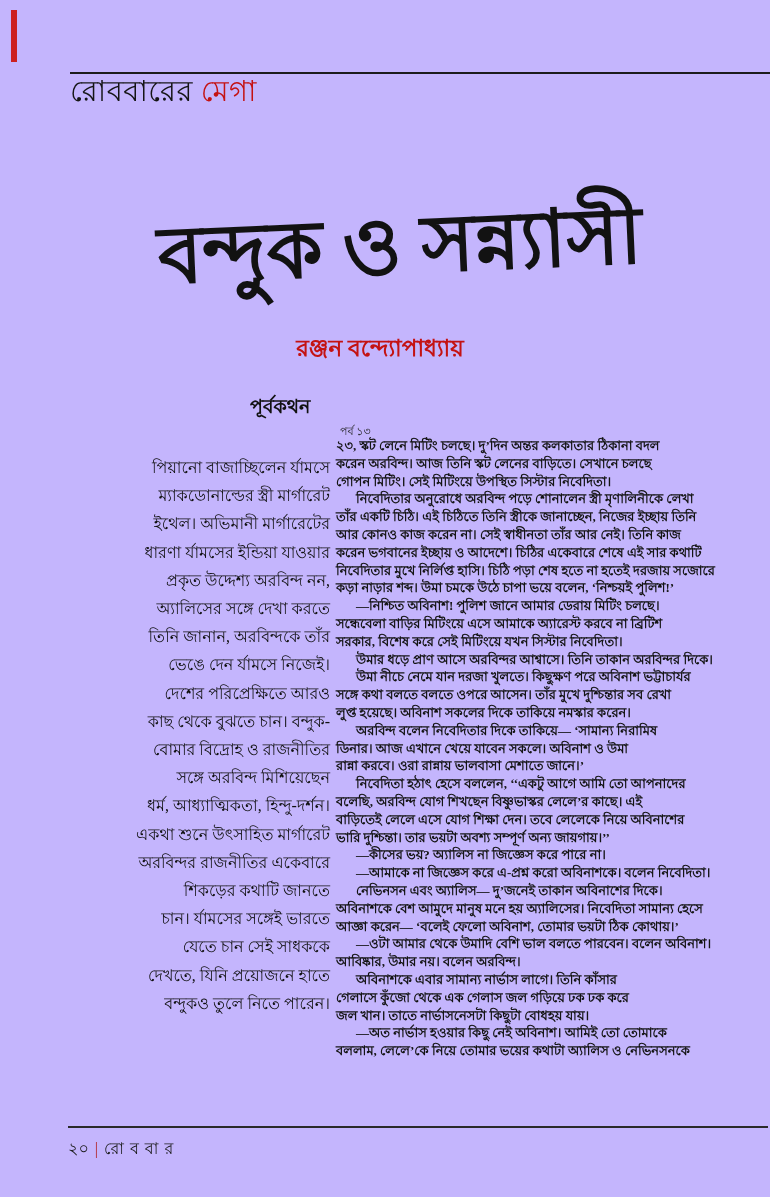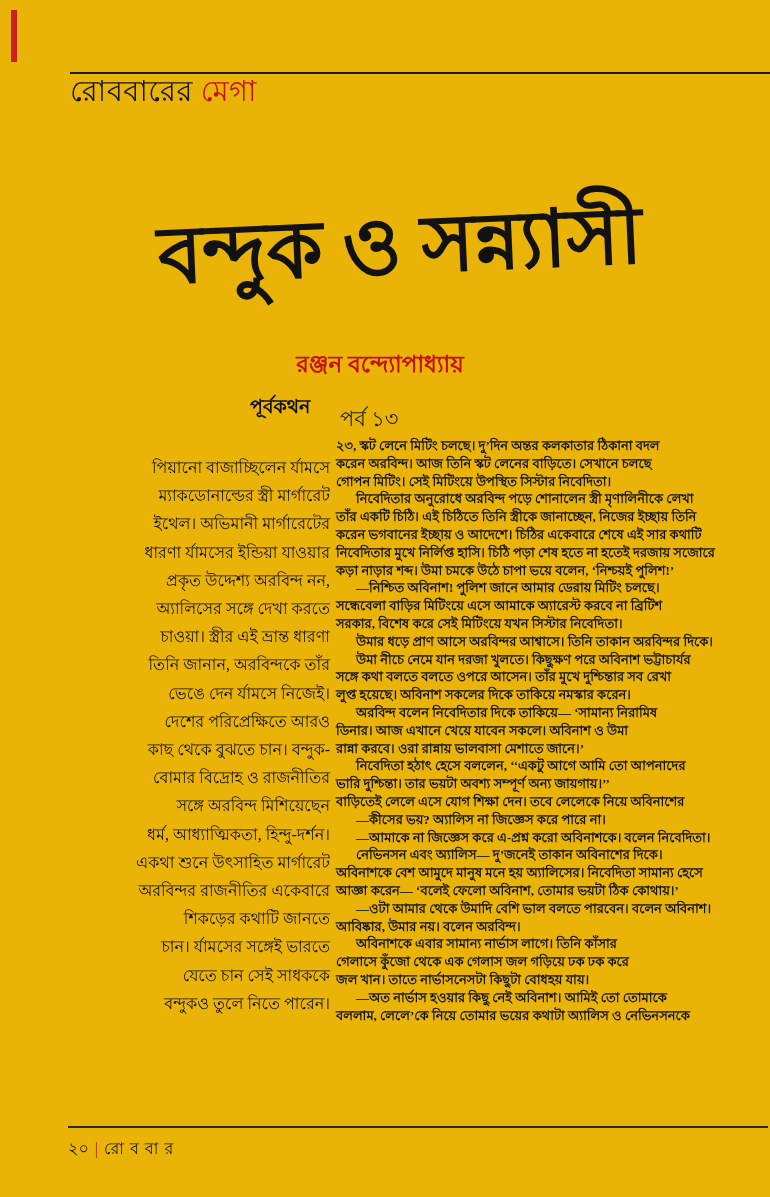--- a/index.html
+++ b/index.html
@@ -1,19 +1,19 @@
 <!DOCTYPE html>
 <html><head>
 <meta charset="utf-8">
 <style>
   html,body{margin:0;padding:0;background:#ffffff;}
   .page{
     position:relative;
     width:770px;height:1197px;
-    background:#eab308;
+    background:#c4b5fd;
     overflow:hidden;
     font-family:"Liberation Serif","DejaVu Serif",serif;
     color:#161616;
   }
   .corner-mark{
     position:absolute;left:11px;top:10px;width:6px;height:52px;
     background:#cc2020;
   }
   .masthead-rule{
     position:absolute;left:70px;top:72px;width:700px;height:2px;
@@ -33,30 +33,29 @@
     color:#121212;
     transform:rotate(-2.5deg);
     white-space:nowrap;
   }
   .byline{
     position:absolute;left:130px;top:330px;width:500px;
     text-align:center;
     font-size:23px;font-weight:bold;
     color:#c41212;
     white-space:nowrap;
-    margin-top:16px;
   }
   .prologue-label{
     position:absolute;left:250px;top:392px;
     font-size:19px;font-weight:bold;color:#111;
     white-space:nowrap;
   }
   .episode-label{
-    position:absolute;left:340px;top:403px;
-    font-size:21px;color:#222;
+    position:absolute;left:340px;top:423px;
+    font-size:11px;color:#222;
     white-space:nowrap;
   }
   .intro-column{
     position:absolute;left:78px;top:454px;width:252px;
     text-align:right;
     font-size:16px;line-height:28.2px;
     color:#101010;
   }
   .intro-line{white-space:nowrap;}
   .story-column{
@@ -100,58 +99,60 @@
   <div class="prologue-label">পূর্বকথন</div>
   <div class="episode-label">পর্ব ১৩</div>
 
   <div class="intro-column">
       <div class="intro-line">পিয়ানো বাজাচ্ছিলেন র্যামসে</div>
       <div class="intro-line">ম্যাকডোনাল্ডের স্ত্রী মার্গারেট</div>
       <div class="intro-line">ইথেল। অভিমানী মার্গারেটের</div>
       <div class="intro-line">ধারণা র্যামসের ইন্ডিয়া যাওয়ার</div>
       <div class="intro-line">প্রকৃত উদ্দেশ্য অরবিন্দ নন,</div>
       <div class="intro-line">অ্যালিসের সঙ্গে দেখা করতে</div>
-      <div class="intro-line">চাওয়া। স্ত্রীর এই ভ্রান্ত ধারণা</div>
       <div class="intro-line">তিনি জানান, অরবিন্দকে তাঁর</div>
       <div class="intro-line">ভেঙে দেন র্যামসে নিজেই।</div>
       <div class="intro-line">দেশের পরিপ্রেক্ষিতে আরও</div>
       <div class="intro-line">কাছ থেকে বুঝতে চান। বন্দুক-</div>
       <div class="intro-line">বোমার বিদ্রোহ ও রাজনীতির</div>
       <div class="intro-line">সঙ্গে অরবিন্দ মিশিয়েছেন</div>
       <div class="intro-line">ধর্ম, আধ্যাত্মিকতা, হিন্দু-দর্শন।</div>
       <div class="intro-line">একথা শুনে উৎসাহিত মার্গারেট</div>
       <div class="intro-line">অরবিন্দর রাজনীতির একেবারে</div>
       <div class="intro-line">শিকড়ের কথাটি জানতে</div>
       <div class="intro-line">চান। র্যামসের সঙ্গেই ভারতে</div>
       <div class="intro-line">যেতে চান সেই সাধককে</div>
+      <div class="intro-line">দেখতে, যিনি প্রয়োজনে হাতে</div>
       <div class="intro-line">বন্দুকও তুলে নিতে পারেন।</div>
     </div>
 
   <div class="story-column">
       <div class="story-line">২৩, স্কট লেনে মিটিং চলছে। দু’দিন অন্তর কলকাতার ঠিকানা বদল</div>
       <div class="story-line">করেন অরবিন্দ। আজ তিনি স্কট লেনের বাড়িতে। সেখানে চলছে</div>
       <div class="story-line">গোপন মিটিং। সেই মিটিংয়ে উপস্থিত সিস্টার নিবেদিতা।</div>
       <div class="story-line indent">নিবেদিতার অনুরোধে অরবিন্দ পড়ে শোনালেন স্ত্রী মৃণালিনীকে লেখা</div>
       <div class="story-line">তাঁর একটি চিঠি। এই চিঠিতে তিনি স্ত্রীকে জানাচ্ছেন, নিজের ইচ্ছায় তিনি</div>
+      <div class="story-line">আর কোনও কাজ করেন না। সেই স্বাধীনতা তাঁর আর নেই। তিনি কাজ</div>
       <div class="story-line">করেন ভগবানের ইচ্ছায় ও আদেশে। চিঠির একেবারে শেষে এই সার কথাটি</div>
       <div class="story-line">নিবেদিতার মুখে নির্লিপ্ত হাসি। চিঠি পড়া শেষ হতে না হতেই দরজায় সজোরে</div>
       <div class="story-line">কড়া নাড়ার শব্দ। উমা চমকে উঠে চাপা ভয়ে বলেন, ‘নিশ্চয়ই পুলিশ!’</div>
       <div class="story-line indent">—নিশ্চিত অবিনাশ! পুলিশ জানে আমার ডেরায় মিটিং চলছে।</div>
       <div class="story-line">সন্ধেবেলা বাড়ির মিটিংয়ে এসে আমাকে অ্যারেস্ট করবে না ব্রিটিশ</div>
       <div class="story-line">সরকার, বিশেষ করে সেই মিটিংয়ে যখন সিস্টার নিবেদিতা।</div>
       <div class="story-line indent">উমার ধড়ে প্রাণ আসে অরবিন্দর আশ্বাসে। তিনি তাকান অরবিন্দর দিকে।</div>
       <div class="story-line indent">উমা নীচে নেমে যান দরজা খুলতে। কিছুক্ষণ পরে অবিনাশ ভট্টাচার্যর</div>
       <div class="story-line">সঙ্গে কথা বলতে বলতে ওপরে আসেন। তাঁর মুখে দুশ্চিন্তার সব রেখা</div>
       <div class="story-line">লুপ্ত হয়েছে। অবিনাশ সকলের দিকে তাকিয়ে নমস্কার করেন।</div>
       <div class="story-line indent">অরবিন্দ বলেন নিবেদিতার দিকে তাকিয়ে— ‘সামান্য নিরামিষ</div>
       <div class="story-line">ডিনার। আজ এখানে খেয়ে যাবেন সকলে। অবিনাশ ও উমা</div>
       <div class="story-line">রান্না করবে। ওরা রান্নায় ভালবাসা মেশাতে জানে।’</div>
       <div class="story-line indent">নিবেদিতা হঠাৎ হেসে বললেন, ‘‘একটু আগে আমি তো আপনাদের</div>
+      <div class="story-line">বলেছি, অরবিন্দ যোগ শিখছেন বিষ্ণুভাস্কর লেলে’র কাছে। এই</div>
+      <div class="story-line">বাড়িতেই লেলে এসে যোগ শিক্ষা দেন। তবে লেলেকে নিয়ে অবিনাশের</div>
       <div class="story-line">ভারি দুশ্চিন্তা। তার ভয়টা অবশ্য সম্পূর্ণ অন্য জায়গায়।’’</div>
-      <div class="story-line">বাড়িতেই লেলে এসে যোগ শিক্ষা দেন। তবে লেলেকে নিয়ে অবিনাশের</div>
       <div class="story-line indent">—কীসের ভয়? অ্যালিস না জিজ্ঞেস করে পারে না।</div>
       <div class="story-line indent">—আমাকে না জিজ্ঞেস করে এ-প্রশ্ন করো অবিনাশকে। বলেন নিবেদিতা।</div>
       <div class="story-line indent">নেভিনসন এবং অ্যালিস— দু’জনেই তাকান অবিনাশের দিকে।</div>
       <div class="story-line">অবিনাশকে বেশ আমুদে মানুষ মনে হয় অ্যালিসের। নিবেদিতা সামান্য হেসে</div>
       <div class="story-line">আজ্ঞা করেন— ‘বলেই ফেলো অবিনাশ, তোমার ভয়টা ঠিক কোথায়।’</div>
       <div class="story-line indent">—ওটা আমার থেকে উমাদি বেশি ভাল বলতে পারবেন। বলেন অবিনাশ।</div>
       <div class="story-line">আবিষ্কার, উমার নয়। বলেন অরবিন্দ।</div>
       <div class="story-line indent">অবিনাশকে এবার সামান্য নার্ভাস লাগে। তিনি কাঁসার</div>
       <div class="story-line">গেলাসে কুঁজো থেকে এক গেলাস জল গড়িয়ে ঢক ঢক করে</div>
       <div class="story-line">জল খান। তাতে নার্ভাসনেসটা কিছুটা বোধহয় যায়।</div>

